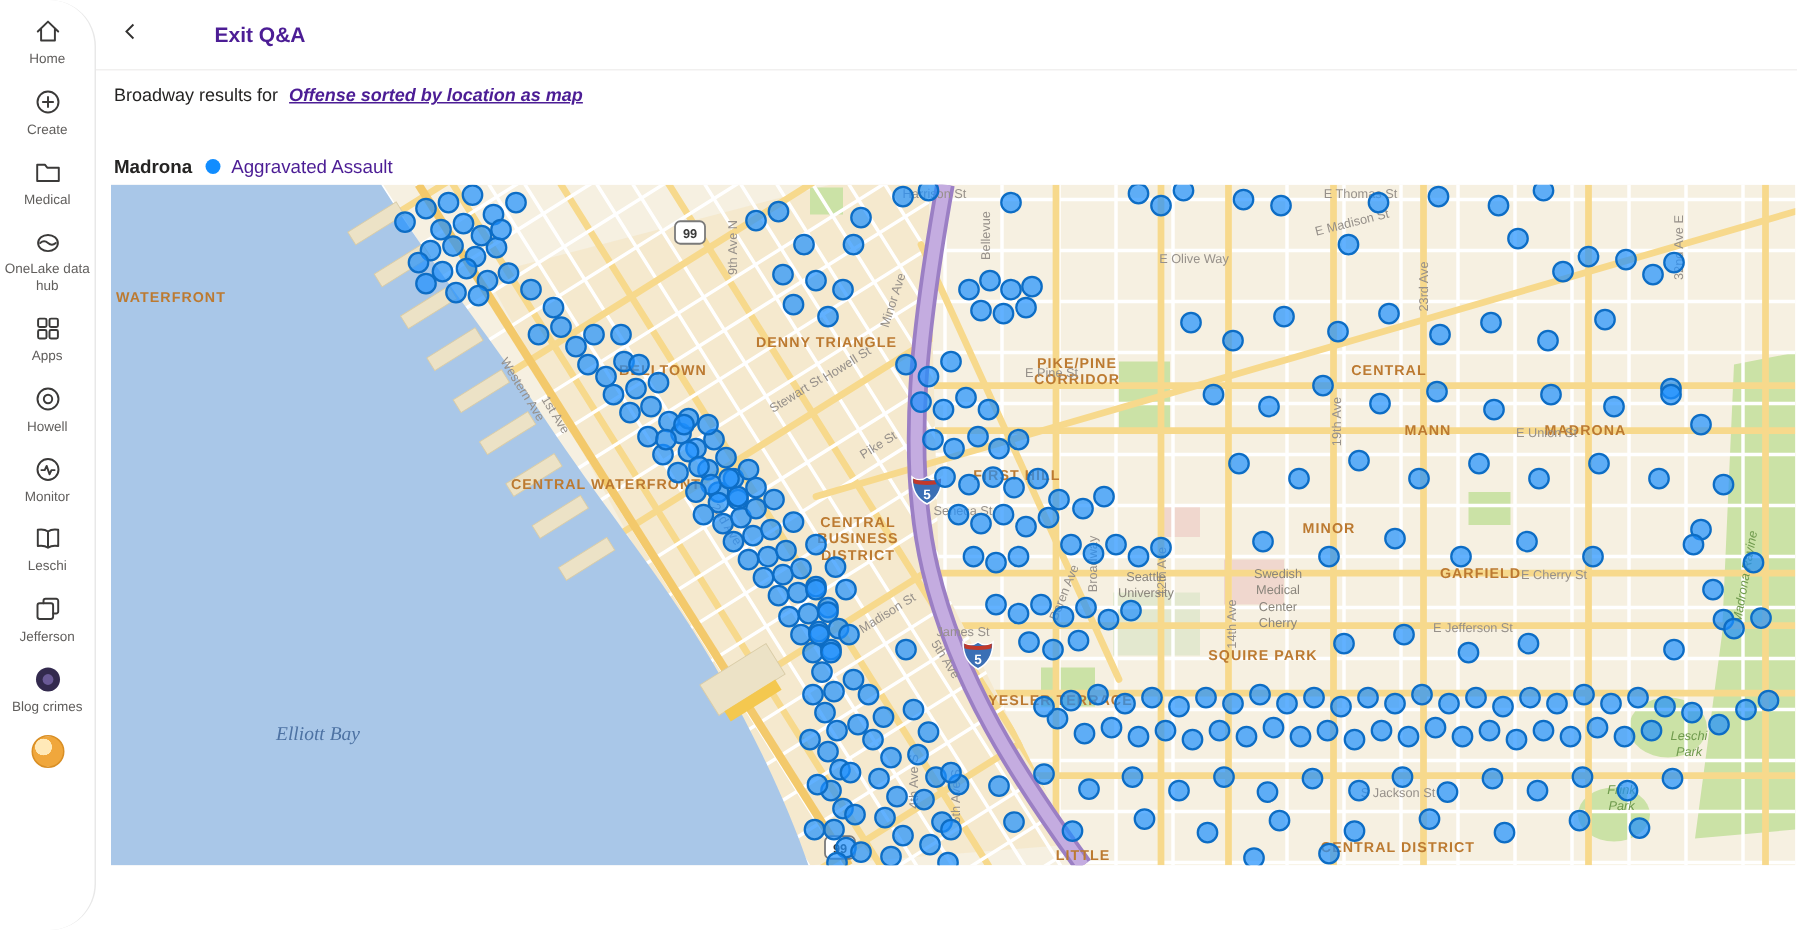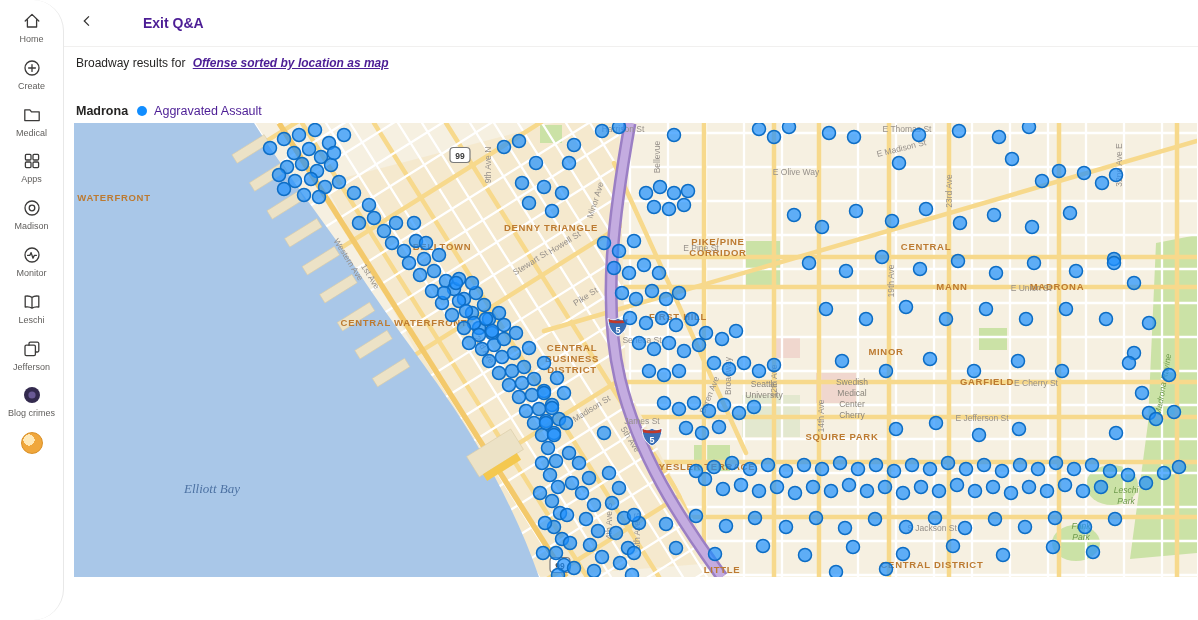--- a/index.html
+++ b/index.html
@@ -79,33 +79,40 @@
       <span class="sb-label">Create</span>
     </div>
     <div class="sb-item">
       <svg viewBox="0 0 20 20">
           <path d="M2.8 15.6 V4.8 h5.1 l1.6 2 h7.7 v8.8 z"></path>
         </svg>
       <span class="sb-label">Medical</span>
     </div>
     <div class="sb-item">
       <svg viewBox="0 0 20 20">
+          <ellipse cx="10" cy="11" rx="6.6" ry="5.4"></ellipse>
+          <path d="M4.8 11 q2.6 -2.2 5.2 0 t5.2 0"></path>
+        </svg>
+      <span class="sb-label">OneLake data hub</span>
+    </div>
+    <div class="sb-item">
+      <svg viewBox="0 0 20 20">
           <rect x="3.4" y="3.4" width="5.6" height="5.6" rx="1"></rect>
           <rect x="11" y="3.4" width="5.6" height="5.6" rx="1"></rect>
           <rect x="3.4" y="11" width="5.6" height="5.6" rx="1"></rect>
           <rect x="11" y="11" width="5.6" height="5.6" rx="1"></rect>
         </svg>
       <span class="sb-label">Apps</span>
     </div>
     <div class="sb-item">
       <svg viewBox="0 0 20 20">
           <circle cx="10" cy="10" r="7"></circle>
           <circle cx="10" cy="10" r="2.8"></circle>
         </svg>
-      <span class="sb-label">Madison</span>
+      <span class="sb-label">Howell</span>
     </div>
     <div class="sb-item">
       <svg viewBox="0 0 20 20">
           <circle cx="10" cy="10" r="7"></circle>
           <path d="M5.6 10.4 h2.2 l1.3 -2.8 1.9 5.6 1.3 -2.8 h2.1"></path>
         </svg>
       <span class="sb-label">Monitor</span>
     </div>
     <div class="sb-item">
       <svg viewBox="0 0 20 20">

